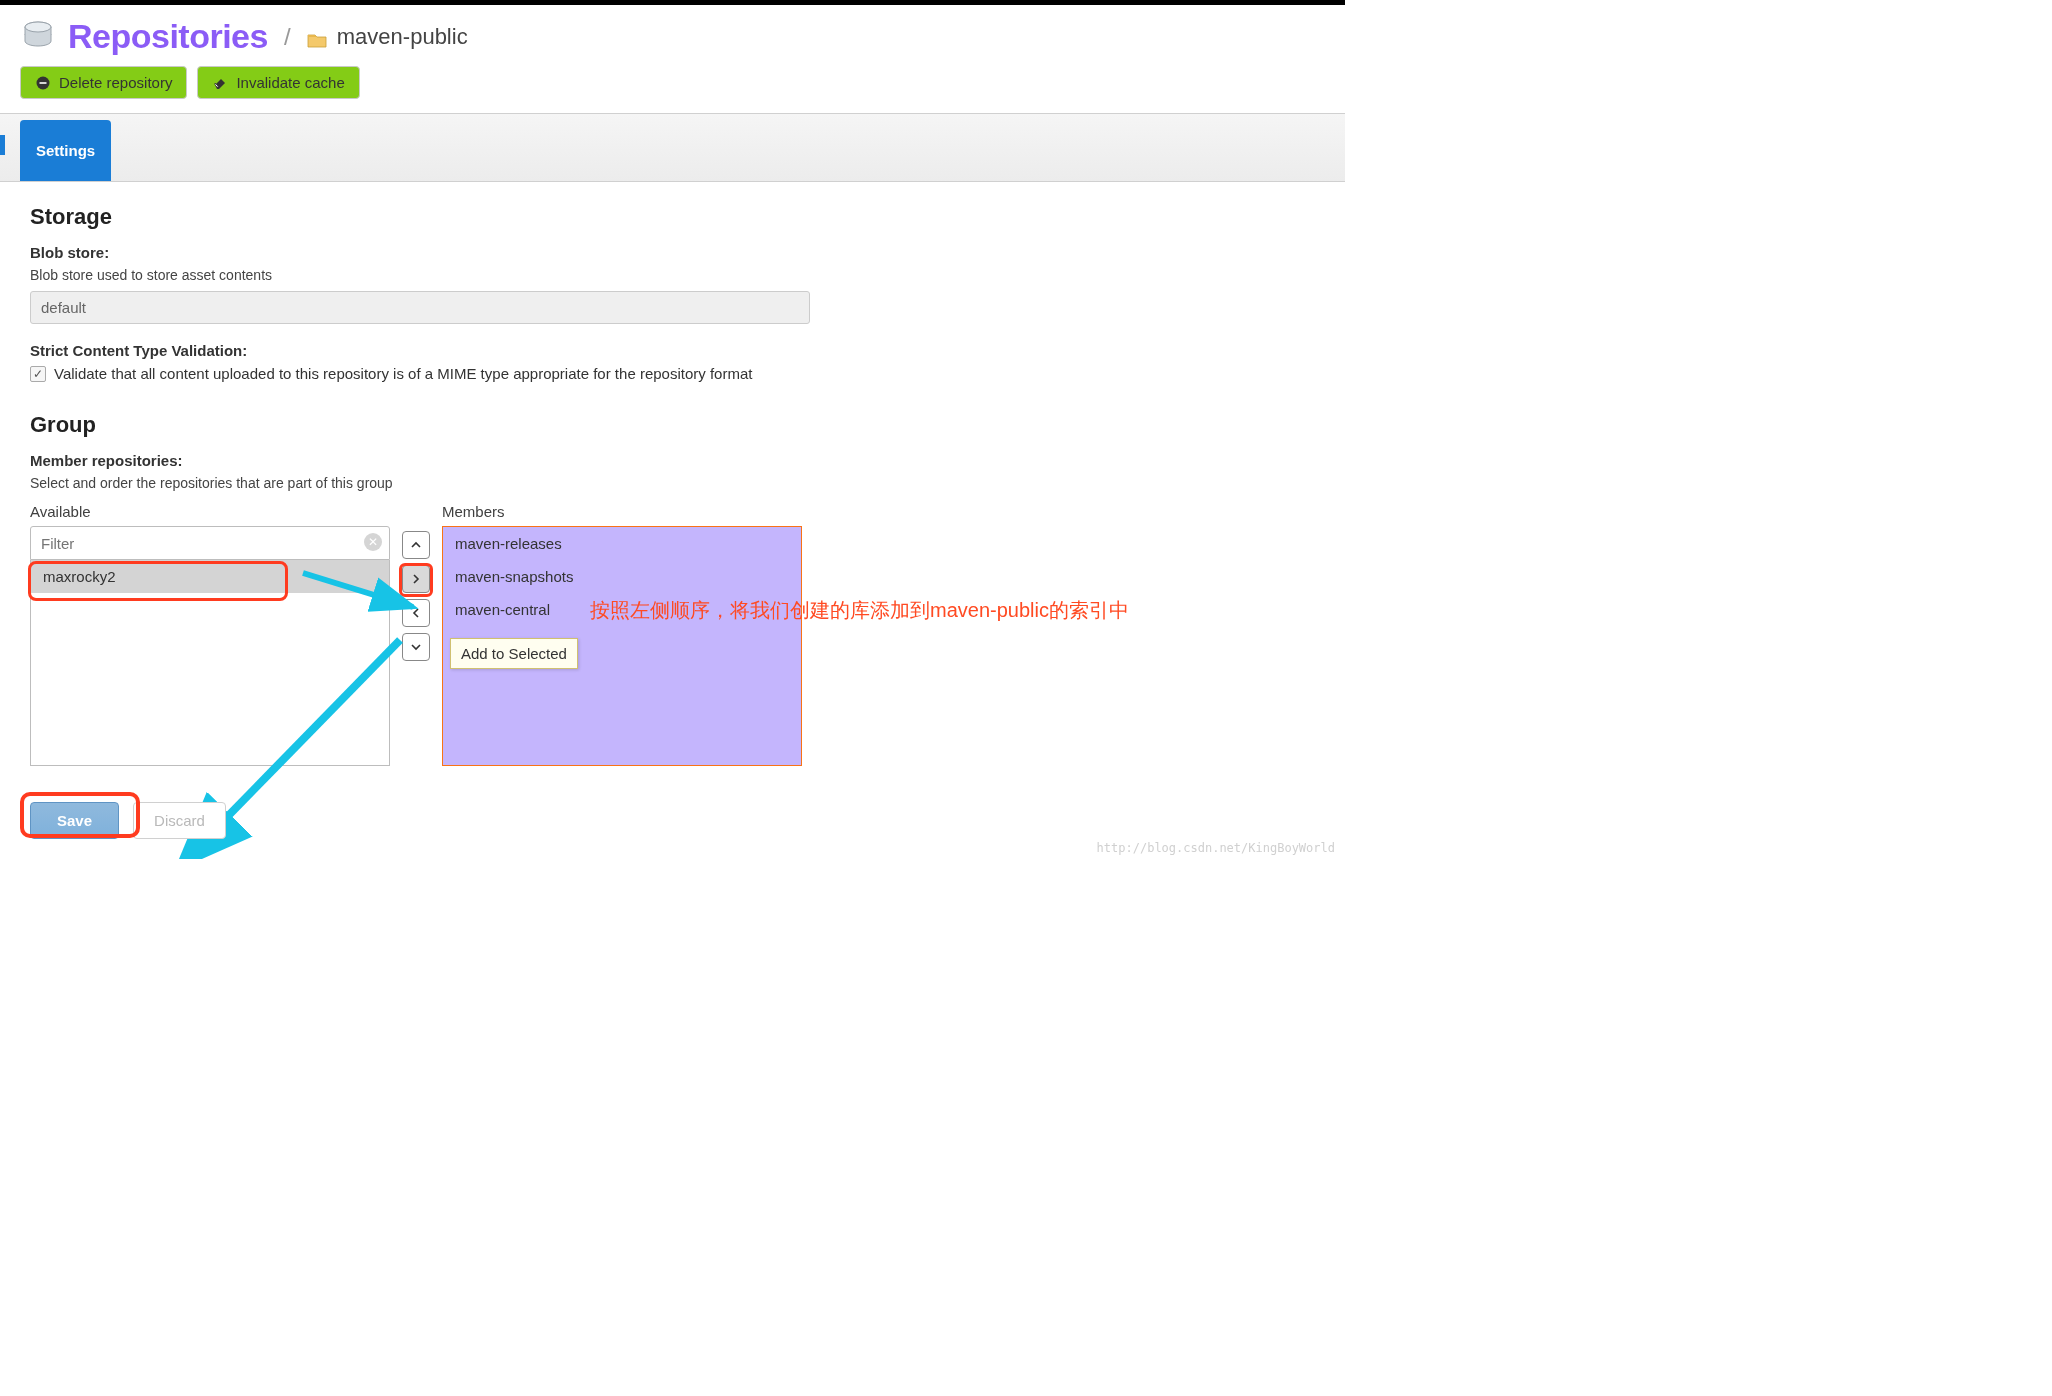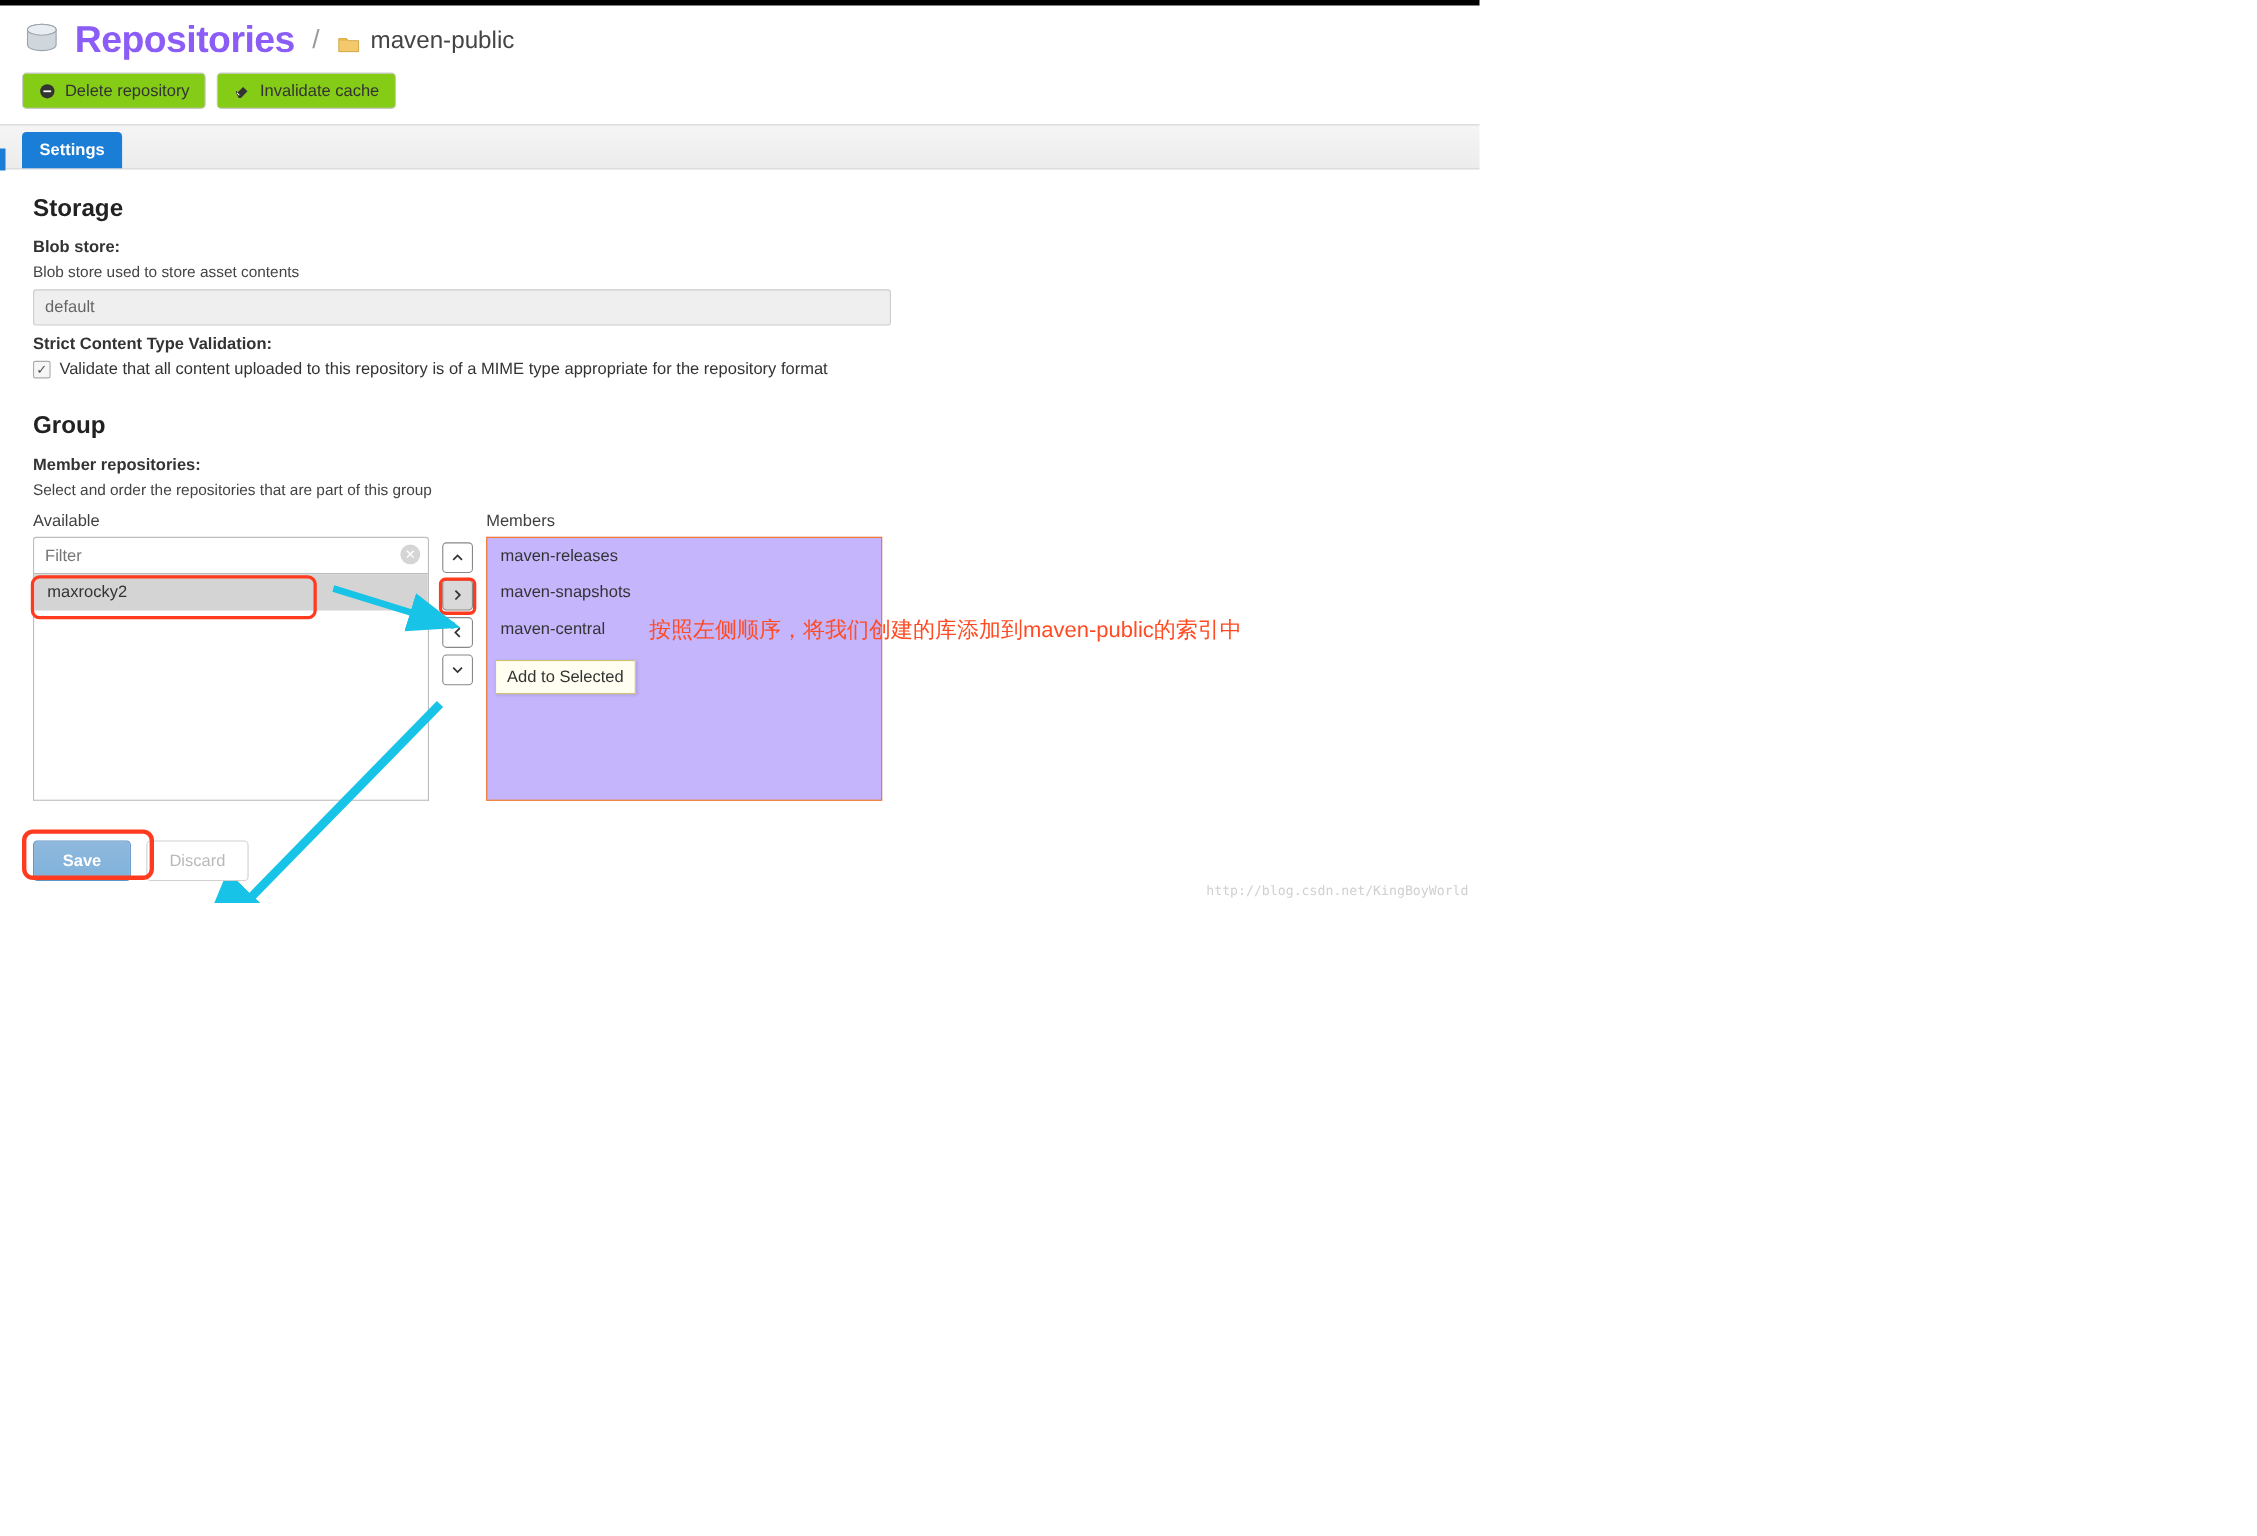--- a/index.html
+++ b/index.html
@@ -9,21 +9,21 @@
 .header-row { display: flex; align-items: center; padding: 12px 20px 10px 20px; gap: 12px; }
 .db-icon { width: 36px; height: 36px; }
 .page-title { font-size: 34px; font-weight: 700; color: #8b5cf6; letter-spacing: -0.5px; }
 .sep { font-size: 24px; color: #999; padding: 0 4px; }
 .folder-icon { width: 20px; height: 16px; display: inline-block; vertical-align: middle; margin-right: 6px; }
 .repo-name { font-size: 22px; color: #444; font-weight: 400; }
 .toolbar { padding: 0 20px 14px 20px; display: flex; gap: 10px; }
 .btn { background: #84cc16; border: 1px solid #c9c9c9; border-radius: 4px; padding: 7px 14px; font-size: 15px; color: #333; cursor: pointer; display: inline-flex; align-items: center; gap: 8px; }
 .btn .ico { width: 16px; height: 16px; display: inline-flex; align-items: center; justify-content: center; }
 .tabbar { background: linear-gradient(#f5f5f5,#ececec); border-top: 1px solid #d0d0d0; border-bottom: 1px solid #d0d0d0; padding: 6px 20px 0 20px; }
-.tab-active { background: #1a7dd6; color: #fff; font-weight: 600; border-radius: 4px 4px 0 0; padding: 8px 16px; display: inline-block; font-size: 15px; }
+.tab-active { background: #1a7dd6; color: #fff; font-weight: 600; border-radius: 4px 4px 0 0; padding: 22px 16px; display: inline-block; font-size: 15px; }
 .content { padding: 14px 30px 20px 30px; }
 .section-title { font-size: 22px; font-weight: 700; color: #222; margin: 8px 0 14px 0; }
 .field-label { font-size: 15px; font-weight: 700; color: #333; margin-bottom: 6px; }
 .field-help { font-size: 14px; color: #444; margin-bottom: 8px; }
 .readonly-input { width: 780px; background: #efefef; border: 1px solid #ccc; border-radius: 3px; padding: 7px 10px; color: #666; font-size: 15px; }
 .chk-row { display: flex; align-items: center; gap: 8px; margin-top: 4px; }
 .chk { width: 16px; height: 16px; border: 1px solid #aaa; border-radius: 2px; background: #f6f6f6; display: inline-flex; align-items: center; justify-content: center; font-size: 12px; color: #555; }
 .group-wrap { margin-top: 30px; }
 .subfield-block { margin-top: 10px; }
 .lists-row { display: flex; align-items: flex-start; gap: 0; margin-top: 12px; position: relative; }
@@ -105,21 +105,21 @@
 
   <div class="content">
     <div class="section-title">Storage</div>
 
     <div class="subfield-block">
       <div class="field-label">Blob store:</div>
       <div class="field-help">Blob store used to store asset contents</div>
       <input class="readonly-input" readonly="" value="default" style="">
     </div>
 
-    <div class="subfield-block" style="margin-top:8px">
+    <div class="subfield-block" style="margin-top:18px">
       <div class="field-label">Strict Content Type Validation:</div>
       <div class="chk-row">
         <span class="chk">✓</span>
         <span>Validate that all content uploaded to this repository is of a MIME type appropriate for the repository format</span>
       </div>
     </div>
 
     <div class="group-wrap">
       <div class="section-title">Group</div>
       <div class="subfield-block">

